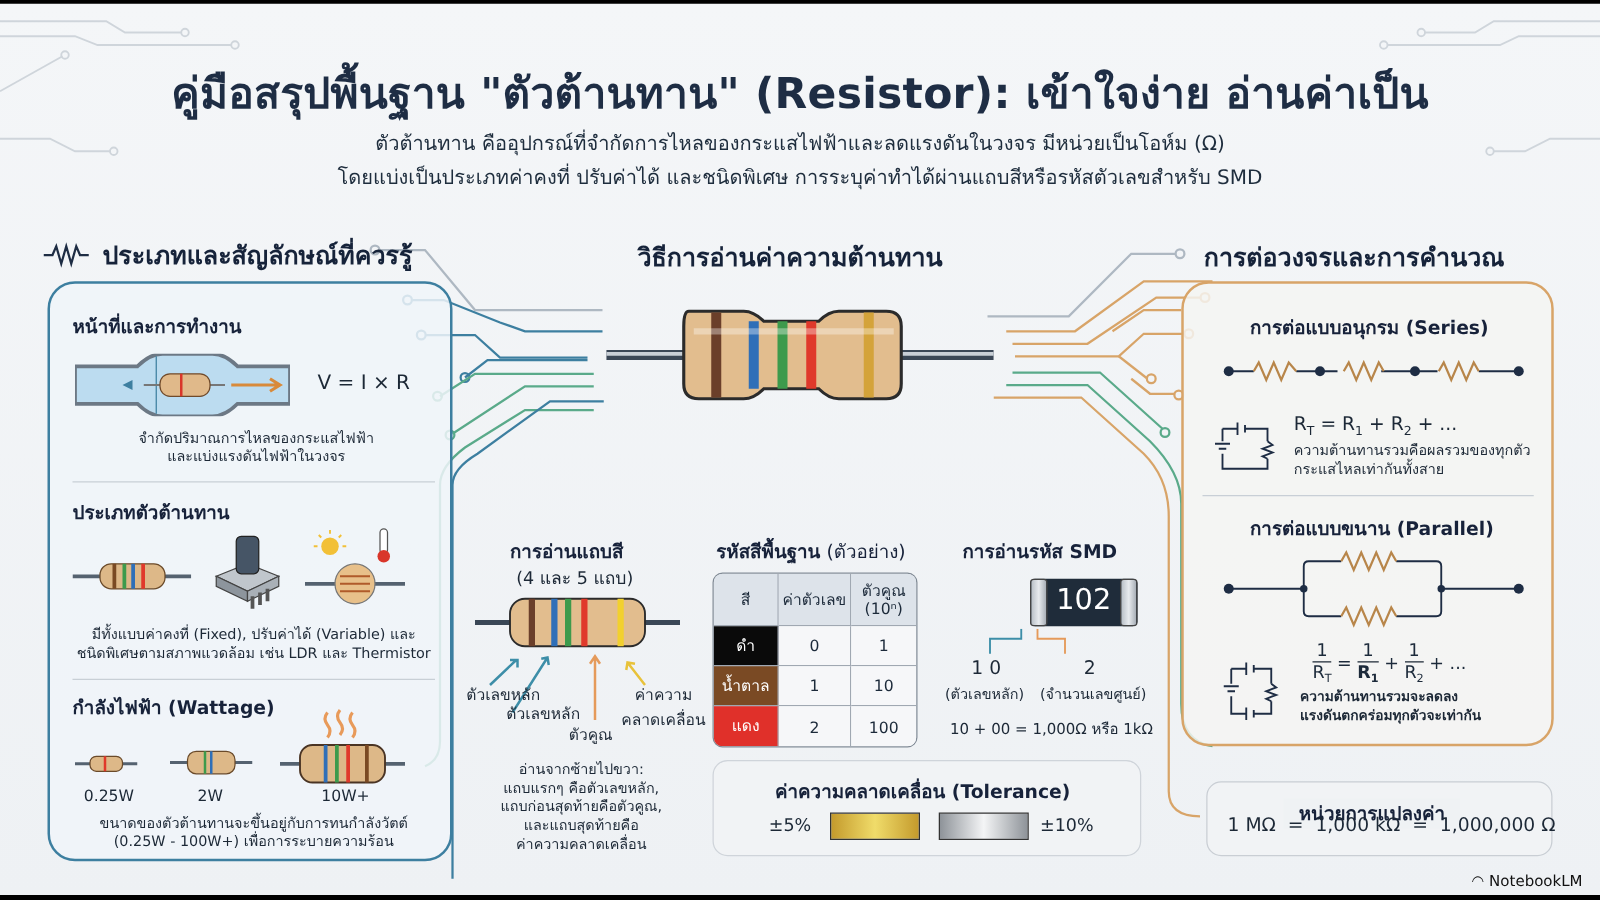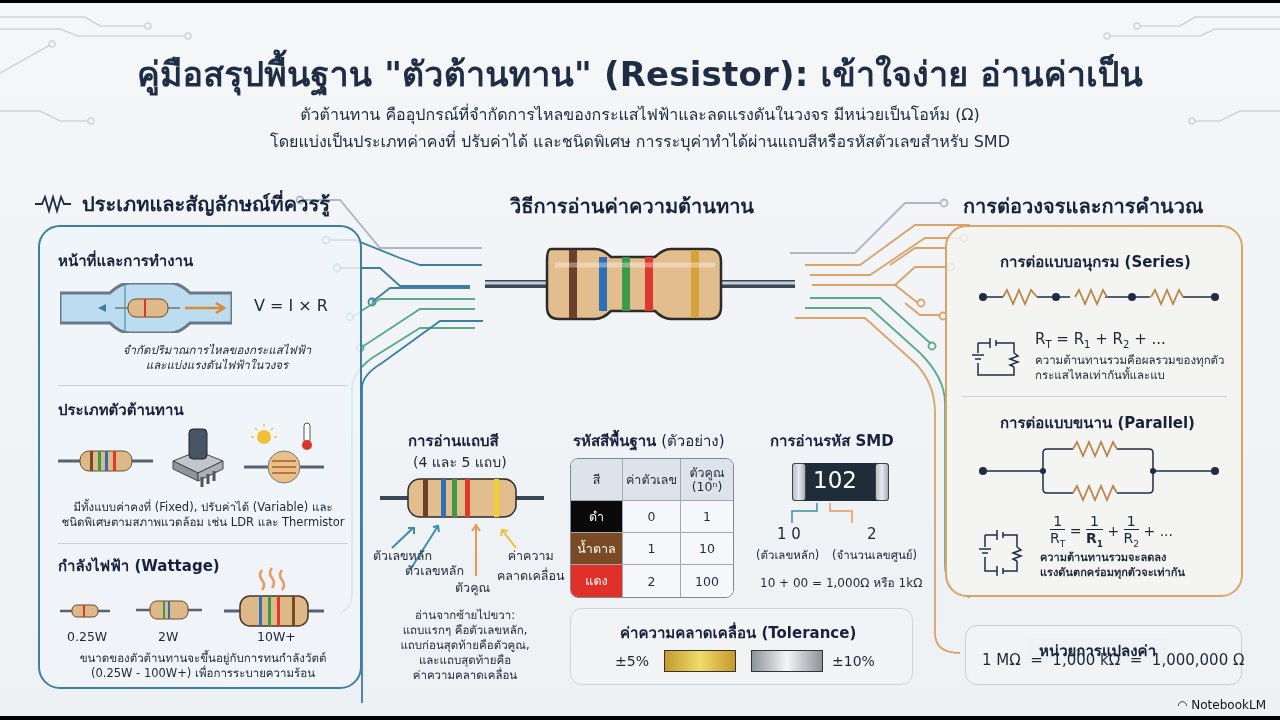--- a/index.html
+++ b/index.html
@@ -24,21 +24,21 @@
 
   table.code { position: absolute; left: 570px; top: 455px; border-collapse: separate; border-spacing: 0; border: 1.5px solid #808a95; border-radius: 8px; overflow: hidden; font-size: 12.5px; }
   table.code th, table.code td { border-right: 1px solid #a0a8b2; border-bottom: 1px solid #a0a8b2; text-align: center; height: 32px; }
   table.code th { background: #dde3ea; font-weight: normal; height: 42px; line-height: 14px; }
   table.code td { background: #f6f7f9; }
   table.code tr td:last-child, table.code tr th:last-child { border-right: none; }
   table.code tr:last-child td { border-bottom: none; }
 
   .tol-box { position: absolute; left: 570px; top: 605px; width: 343px; height: 77px; border: 1.5px solid #cfd4da; border-radius: 12px; background: #f1f3f5; }
   .unit-box { position: absolute; left: 965px; top: 622px; width: 277px; height: 60px; border: 1.5px solid #c9ced4; border-radius: 12px; background: #f1f3f5; }
-  .smd-chip { position: absolute; left: 792px; top: 460px; width: 97px; height: 38px; background: #1f2c3a; border-radius: 4px; }
+  .smd-chip { position: absolute; left: 824px; top: 460px; width: 86px; height: 38px; background: #1f2c3a; border-radius: 4px; }
   .smd-cap { position: absolute; top: 0; width: 14px; height: 38px; background: linear-gradient(90deg,#b8bfc6,#e8ebee,#a7aeb6); border: 1px solid #444; border-radius: 3px; }
   .smd-num { position: absolute; left: 14px; top: 4px; width: 58px; text-align: center; color: #fff; font-size: 23px; }
   .brand { position: absolute; right: 14px; bottom: 4px; font-size: 12px; color: #111; margin-top: 20px; }
 </style>
 </head>
 <body>
 
 <div class="canvas">
 
   <svg class="bg-svg" viewBox="0 0 1280 713">
@@ -111,21 +111,21 @@
   <svg class="abs" style="left:60px;top:280px;" width="172" height="50" viewBox="0 0 172 50">
     <path d="M0 10 H50 Q60 0 70 0 H110 Q120 0 130 10 H172 V40 H130 Q120 50 110 50 H70 Q60 50 50 40 H0 Z" fill="#bcdcf0" stroke="#6c7885" stroke-width="3"></path>
     <line x1="65" y1="2" x2="65" y2="48" stroke="#3d7fa0" stroke-width="1"></line>
     <line x1="55" y1="25" x2="120" y2="25" stroke="#777" stroke-width="1.5"></line>
     <rect x="68" y="16" width="40" height="18" rx="8" fill="#e0b98a" stroke="#704a2a" stroke-width="1"></rect>
     <rect x="84" y="16" width="2" height="18" fill="#d9362a"></rect>
     <path d="M38 25 L46 21 V29 Z" fill="#3d7fa0"></path>
     <path d="M125 25 H162 M156 20 L164 25 L156 30" fill="none" stroke="#d88a3a" stroke-width="2.5"></path>
   </svg>
   <div class="label" style="left:254px;top:293px;font-size:16px;">V = I × R</div>
-  <div class="small" style="left:72px;top:340px;width:290px;font-style:italic;">
+  <div class="small" style="left:60px;top:340px;width:290px;">
     <div>จำกัดปริมาณการไหลของกระแสไฟฟ้า</div>
     <div>และแบ่งแรงดันไฟฟ้าในวงจร</div>
   </div>
   <div class="divider" style="left:58px;top:382px;width:290px;"></div>
 
   <div class="sub-title" style="left:58px;top:395px;">ประเภทตัวต้านทาน</div>
   <svg class="abs" style="left:58px;top:440px;" width="95" height="36" viewBox="0 0 95 36">
     <line x1="0" y1="18" x2="95" y2="18" stroke="#556270" stroke-width="3"></line>
     <rect x="22" y="8" width="52" height="20" rx="9" fill="#ddb888" stroke="#6a4a2a"></rect>
     <rect x="32" y="8" width="3" height="20" fill="#7a4a24"></rect>
@@ -314,21 +314,21 @@
   </svg>
   <svg class="abs" style="left:970px;top:332px;" width="52" height="44" viewBox="0 0 52 44">
     <path d="M8 8 H20 M26 8 H44 V18 M44 32 V40 H8 V28 M8 18 V8" fill="none" stroke="#1e2d44" stroke-width="1.5"></path>
     <path d="M20 3 V13 M26 5 V11" stroke="#1e2d44" stroke-width="1.5"></path>
     <path d="M2 20 H14 M5 24 H11" stroke="#1e2d44" stroke-width="1.5"></path>
     <path d="M44 18 L48 21 L40 24 L48 27 L40 30 L44 32" fill="none" stroke="#1e2d44" stroke-width="1.5"></path>
   </svg>
   <div class="label" style="left:1035px;top:327px;font-size:15px;">R<sub style="font-size:10px;">T</sub> = R<sub style="font-size:10px;">1</sub> + R<sub style="font-size:10px;">2</sub> + ...</div>
   <div class="label" style="left:1035px;top:350px;font-size:11.5px;line-height:15px;">
     <div>ความต้านทานรวมคือผลรวมของทุกตัว</div>
-    <div>กระแสไหลเท่ากันทั้และแบ</div>
+    <div>กระแสไหลเท่ากันทั้งสาย</div>
   </div>
   <div class="divider" style="left:962px;top:393px;width:265px;"></div>
 
   <div class="sub-title" style="left:1000px;top:408px;">การต่อแบบขนาน (Parallel)</div>
   <svg class="abs" style="left:975px;top:436px;" width="250" height="66" viewBox="0 0 250 66">
     <g stroke="#1e2d44" stroke-width="1.5" fill="none">
       <line x1="8" y1="32" x2="68" y2="32"></line>
         <line x1="178" y1="32" x2="240" y2="32"></line>
       <path d="M68 32 V14 Q68 10 72 10 H98 M142 10 H174 Q178 10 178 14 V50 Q178 54 174 54 H142 M98 54 H72 Q68 54 68 50 V32"></path>
     </g>

